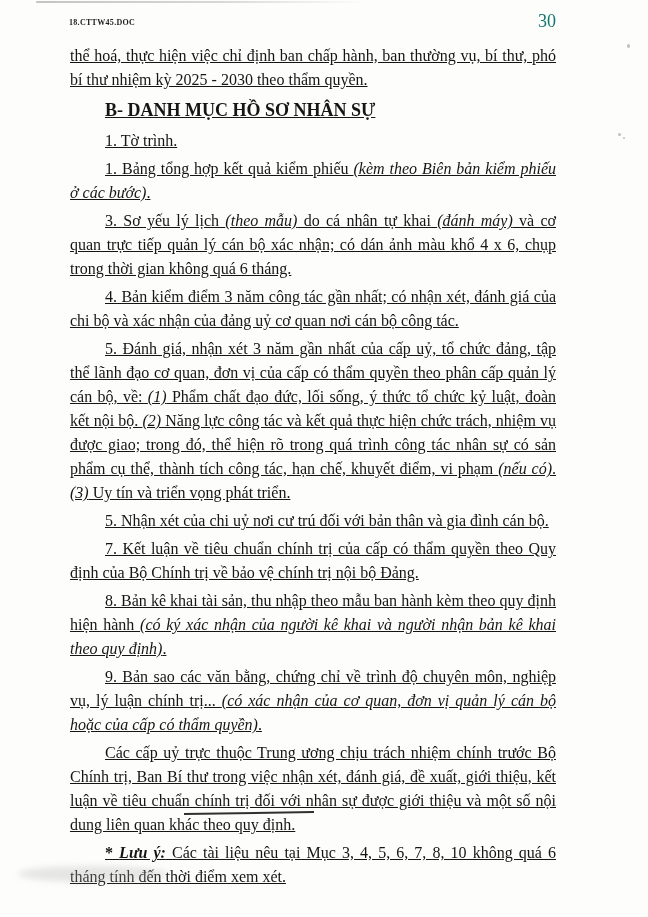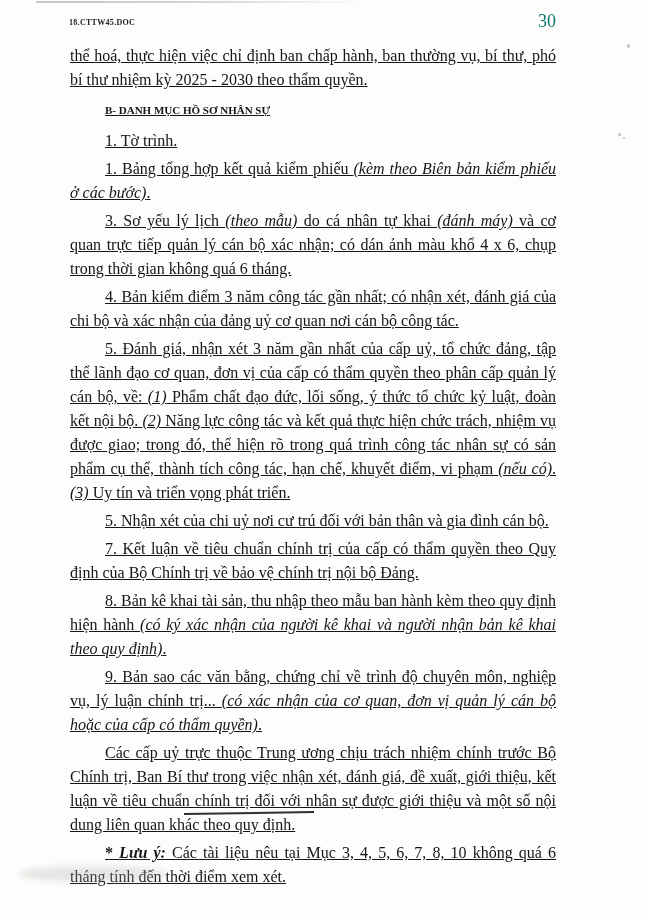--- a/index.html
+++ b/index.html
@@ -29,21 +29,21 @@
   .content{
     position:absolute;left:70px;top:44px;width:486px;
   }
   .content p{
     margin:0 0 4px 0;
     font-size:16px;line-height:24px;
     text-align:justify;text-indent:35px;text-decoration:underline;
   }
   .content p.noindent{text-indent:0;}
   .content p.heading{
-    font-weight:bold;text-align:left;font-size:11px;
+    font-weight:bold;text-align:left;font-size:18px;
     margin:6px 0 7px 0;
   }
   .content p.note{margin-top:3px;}
   .i{font-style:italic;}
   .b{font-weight:bold;}
   .bi{font-weight:bold;font-style:italic;}
   .footer-rule{
     position:absolute;left:184px;top:812px;width:130px;height:2px;
     background:#2f2f2f;transform:rotate(-0.9deg);
   }

